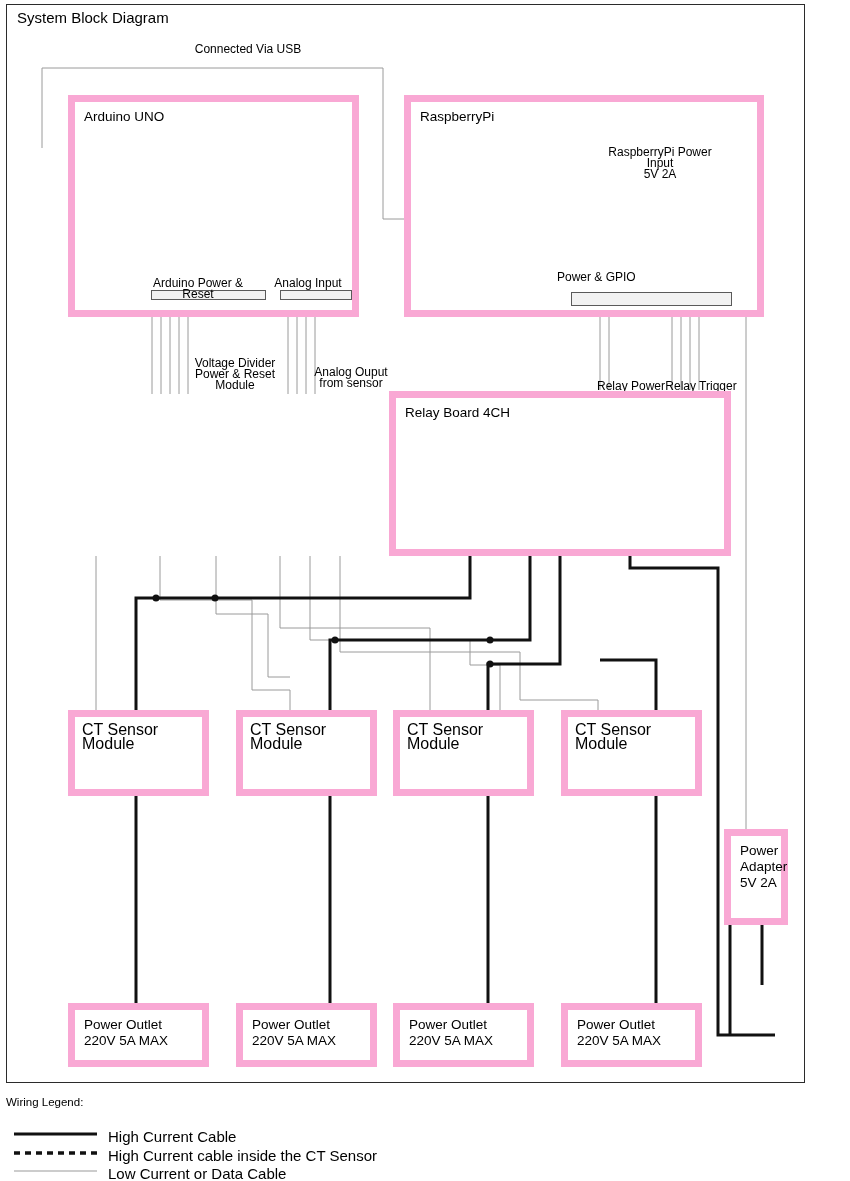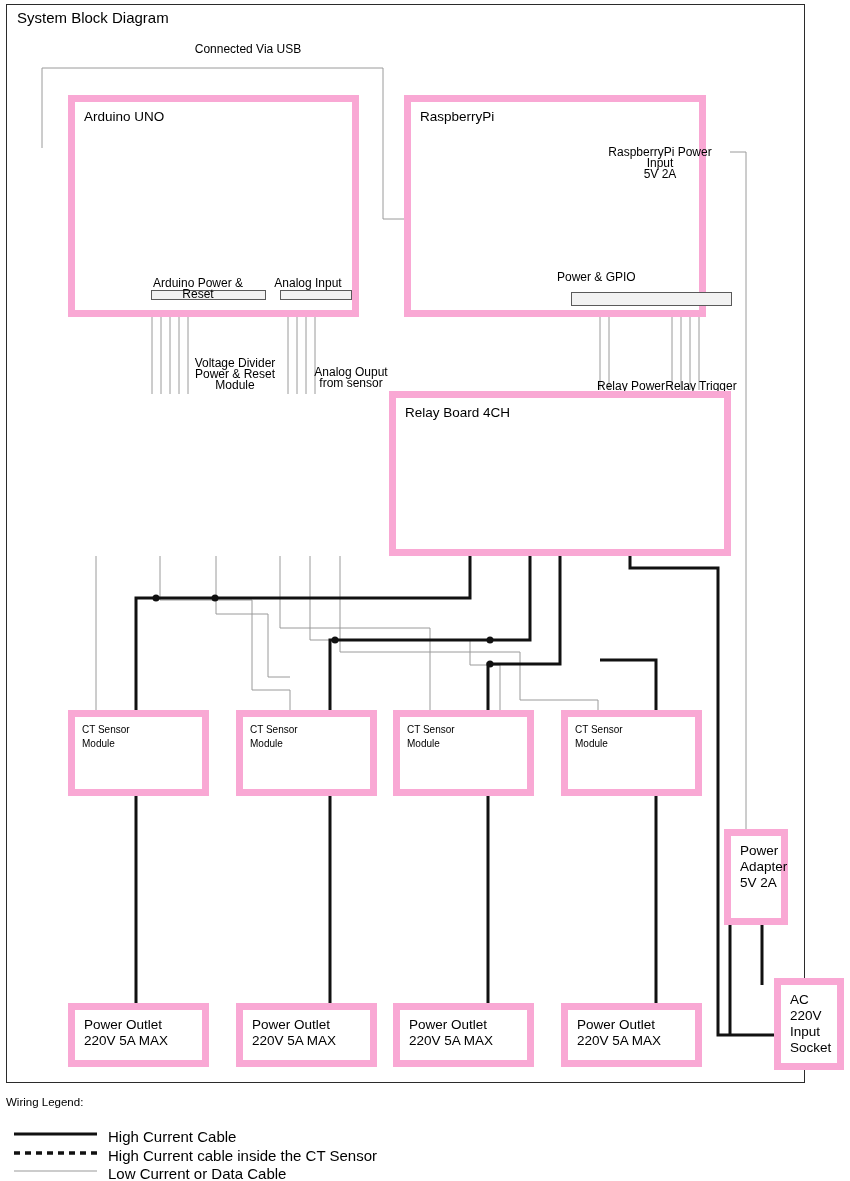--- a/index.html
+++ b/index.html
@@ -34,21 +34,21 @@
   .node .node-title {
     position: absolute;
     left: 9px;
     top: 7px;
     font-size: 13.5px;
     line-height: 16px;
     color: #000;
     white-space: pre-line;
   }
   .node.small .node-title {
-    font-size: 10px;
+    font-size: 16px;
     line-height: 14px;
     left: 7px;
     top: 6px;
   }
   .outer-frame {
     position: absolute;
     left: 6px;
     top: 4px;
     width: 799px;
     height: 1079px;
@@ -165,21 +165,21 @@
   </svg>
 
   <div class="node" style="left:68px; top:95px; width:291px; height:222px;">
     <div class="node-title">Arduino UNO</div>
     <div class="port" style="left:76px; top:188px; width:115px; height:10px;"></div>
     <div class="port" style="left:205px; top:188px; width:72px; height:10px;"></div>
   </div>
   <div class="label" style="left:143px; top:278px; width:110px;">Arduino Power &amp; Reset</div>
   <div class="label" style="left:272px; top:278px; width:72px;">Analog Input</div>
 
-  <div class="node" style="left:404px; top:95px; width:302px; height:222px;">
+  <div class="node" style="left:404px; top:95px; width:360px; height:222px;">
     <div class="node-title">RaspberryPi</div>
     <div class="port" style="left:160px; top:190px; width:161px; height:14px;"></div>
   </div>
   <div class="label" style="left:594px; top:147px; width:132px;">RaspberryPi Power Input
 5V 2A</div>
   <div class="label" style="left:557px; top:272px; width:80px; text-align:left;">Power &amp; GPIO</div>
 
   <div class="label" style="left:168px; top:44px; width:160px;">Connected Via USB</div>
 
   <div class="label" style="left:192px; top:358px; width:86px;">Voltage Divider
@@ -227,25 +227,19 @@
   <div class="node" style="left:561px; top:1003px; width:141px; height:64px;">
     <div class="node-title">Power Outlet
 220V 5A MAX</div>
   </div>
 
   <div class="node" style="left:724px; top:829px; width:64px; height:96px;">
     <div class="node-title">Power
 Adapter
 5V 2A</div>
   </div>
-  <div class="node" style="left:774px; top:978px; width:70px; height:92px;">
-    <div class="node-title">AC
-220V
-Input
-Socket</div>
-  </div>
 
   <div class="legend-title">Wiring Legend:</div>
   <div class="legend-item" style="top:1128px;">High Current Cable</div>
   <div class="legend-item" style="top:1147px;">High Current cable inside the CT Sensor</div>
   <div class="legend-item" style="top:1165px;">Low Current or Data Cable</div>
 
 </div>
 
 </body></html>

